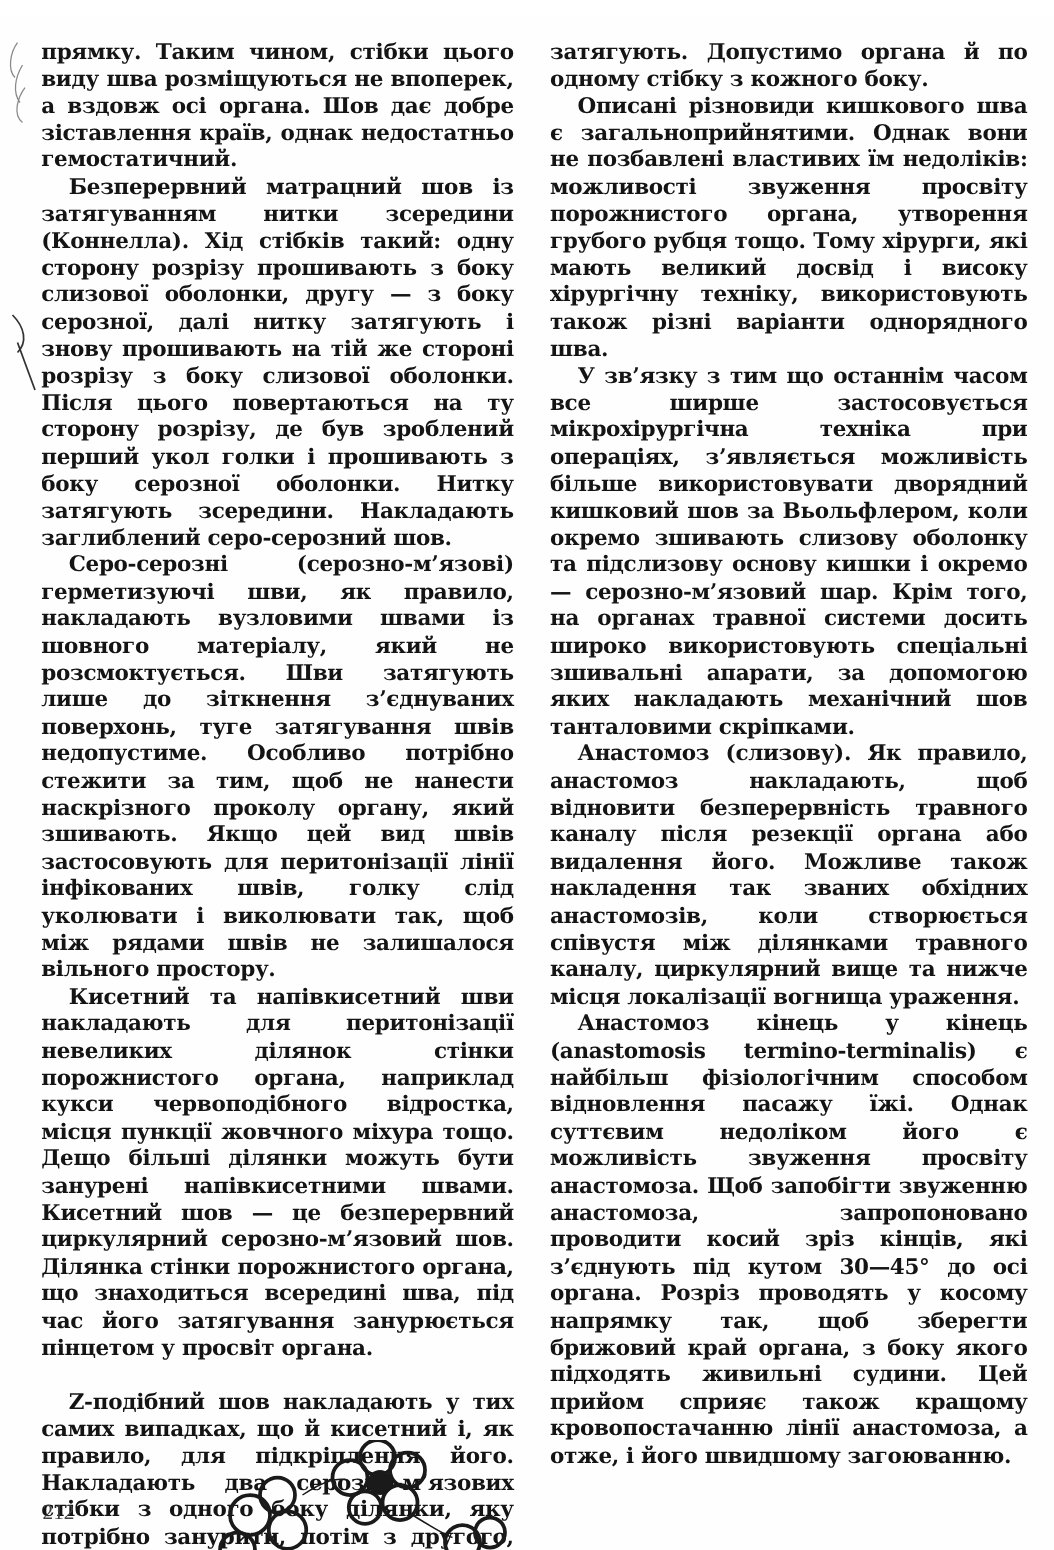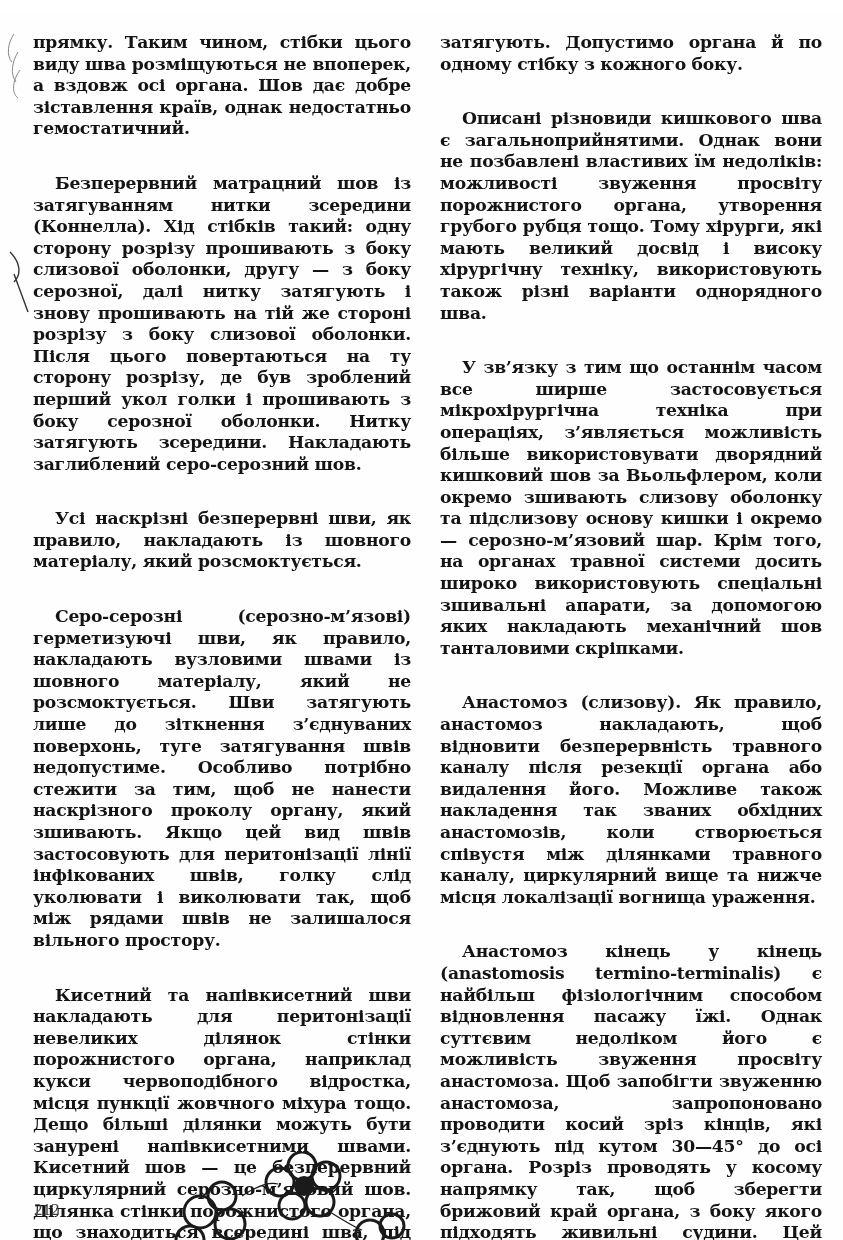--- a/index.html
+++ b/index.html
@@ -8,21 +8,21 @@
     .col {
       position: absolute; top: 20px;
       font-family: "DejaVu Serif", "Liberation Serif", serif;
       font-size: 17.2px; line-height: 21.6px; color: #141414;
       font-weight: bold; text-align: justify; hyphens: manual;
       letter-spacing: -0.25px;
     }
     .col-left { left: 33px; width: 378px; }
     .col-right { left: 440px; width: 382px; }
     .col p { margin: 0; }
-    .col p.ind { text-indent: 22px; margin-top: 33px; }
+    .col p.ind { text-indent: 22px; }
     .col p.gap { margin-top: 22px; }
     .it { }
     .page-number {
       position: absolute; left: 34px; top: 1188px;
       font-family: "Liberation Serif", serif; font-size: 17px; color: #404040;
     }
     .margin-marks { position: absolute; left: 0; top: 0; width: 32px; height: 320px; }
     .decoration { position: absolute; left: 170px; top: 1140px; width: 260px; height: 100px; }
   </style>
 </head>
@@ -31,21 +31,20 @@
 <div class="page">
 
   <svg class="margin-marks" viewBox="0 0 32 320">
     <path d="M14 22 C8 30, 6 44, 12 50 M18 40 C12 50, 10 62, 16 70 M20 58 C14 66, 10 80, 18 86" stroke="#888" stroke-width="1" fill="none"></path>
     <path d="M10 240 C20 250, 22 262, 14 270 M14 262 L28 300" stroke="#333" stroke-width="1.4" fill="none"></path>
   </svg>
 
   <div class="col col-left" id="col-left">
       <p><span>прямку. Таким чином, стібки цього виду шва розміщуються не впоперек, а вздовж осі органа. Шов дає добре зіставлення країв, однак недостатньо гемостатичний.</span></p>
       <p class="ind"><span class="it">Безперервний матрацний шов із затягуванням нитки зсередини (Коннелла).</span><span> Хід стібків такий: одну сторону розрізу прошивають з боку слизової оболонки, другу — з боку серозної, далі нитку затягують і знову прошивають на тій же стороні розрізу з боку слизової оболонки. Після цього повертаються на ту сторону розрізу, де був зроблений перший укол голки і прошивають з боку серозної оболонки. Нитку затягують зсередини. Накладають заглиблений серо-серозний шов.</span></p>
-      <p class="ind"><span>Усі наскрізні безперервні шви, як правило, накладають із шовного матеріалу, який розсмоктується.</span></p>
       <p class="ind"><span class="it">Серо-серозні (серозно-м’язові) герметизуючі шви,</span><span> як правило, накладають вузловими швами із шовного матеріалу, який не розсмоктується. Шви затягують лише до зіткнення з’єднуваних поверхонь, туге затягування швів недопустиме. Особливо потрібно стежити за тим, щоб не нанести наскрізного проколу органу, який зшивають. Якщо цей вид швів застосовують для перитонізації лінії інфікованих швів, голку слід уколювати і виколювати так, щоб між рядами швів не залишалося вільного простору.</span></p>
       <p class="ind"><span class="it">Кисетний та напівкисетний шви</span><span> накладають для перитонізації невеликих ділянок стінки порожнистого органа, наприклад кукси червоподібного відростка, місця пункції жовчного міхура тощо. Дещо більші ділянки можуть бути занурені напівкисетними швами. Кисетний шов — це безперервний циркулярний серозно-м’язовий шов. Ділянка стінки порожнистого органа, що знаходиться всередині шва, під час його затягування занурюється пінцетом у просвіт органа.</span></p>
       <p class="ind gap"><span class="it">Z-подібний шов</span><span> накладають у тих самих випадках, що й кисетний і, як правило, для підкріплення його. Накладають два серозно-м’язових стібки з одного боку ділянки, яку потрібно занурити, потім з другого, йдучи назустріч. Шов</span></p>
     </div>
   <div class="col col-right" id="col-right">
       <p><span>затягують. Допустимо органа й по одному стібку з кожного боку.</span></p>
       <p class="ind"><span>Описані різновиди кишкового шва є загальноприйнятими. Однак вони не позбавлені властивих їм недоліків: можливості звуження просвіту порожнистого органа, утворення грубого рубця тощо. Тому хірурги, які мають великий досвід і високу хірургічну техніку, використовують також різні варіанти однорядного шва.</span></p>
       <p class="ind"><span>У зв’язку з тим що останнім часом все ширше застосовується мікрохірургічна техніка при операціях, з’являється можливість більше використовувати дворядний кишковий </span><span class="it">шов за Вьольфлером</span><span>, коли окремо зшивають слизову оболонку та підслизову основу кишки і окремо — серозно-м’язовий шар. Крім того, на органах травної системи досить широко використовують спеціальні зшивальні апарати, за допомогою яких накладають </span><span class="it">механічний шов</span><span> танталовими скріпками.</span></p>
       <p class="ind"><span>Анастомоз (слизову).</span><span> Як правило, анастомоз накладають, щоб відновити безперервність травного каналу після резекції органа або видалення його. Можливе також накладення так званих обхідних анастомозів, коли створюється співустя між ділянками травного каналу, циркулярний вище та нижче місця локалізації вогнища ураження.</span></p>
       <p class="ind"><span class="it">Анастомоз кінець у кінець (anastomosis termino-terminalis)</span><span> є найбільш фізіологічним способом відновлення пасажу їжі. Однак суттєвим недоліком його є можливість звуження просвіту анастомоза. Щоб запобігти звуженню анастомоза, запропоновано проводити косий зріз кінців, які з’єднують під кутом 30—45° до осі органа. Розріз проводять у косому напрямку так, щоб зберегти брижовий край органа, з боку якого підходять живильні судини. Цей прийом сприяє також кращому кровопостачанню лінії анастомоза, а отже, і його швидшому загоюванню.</span></p>

